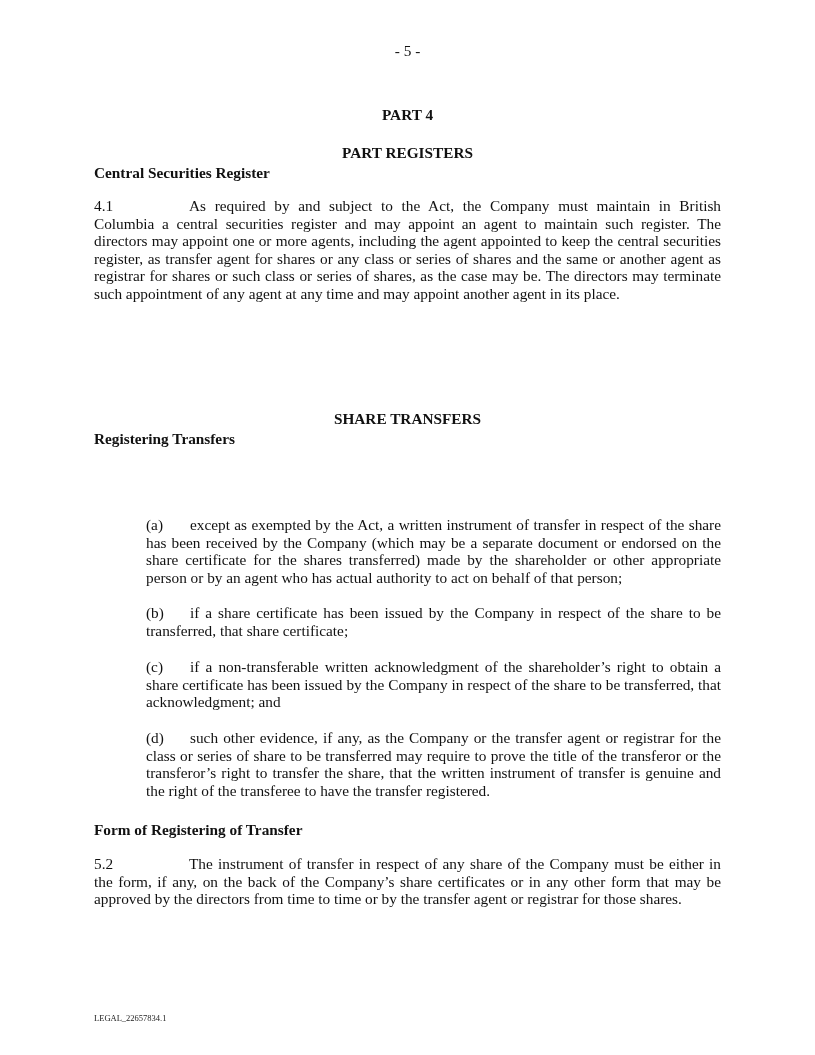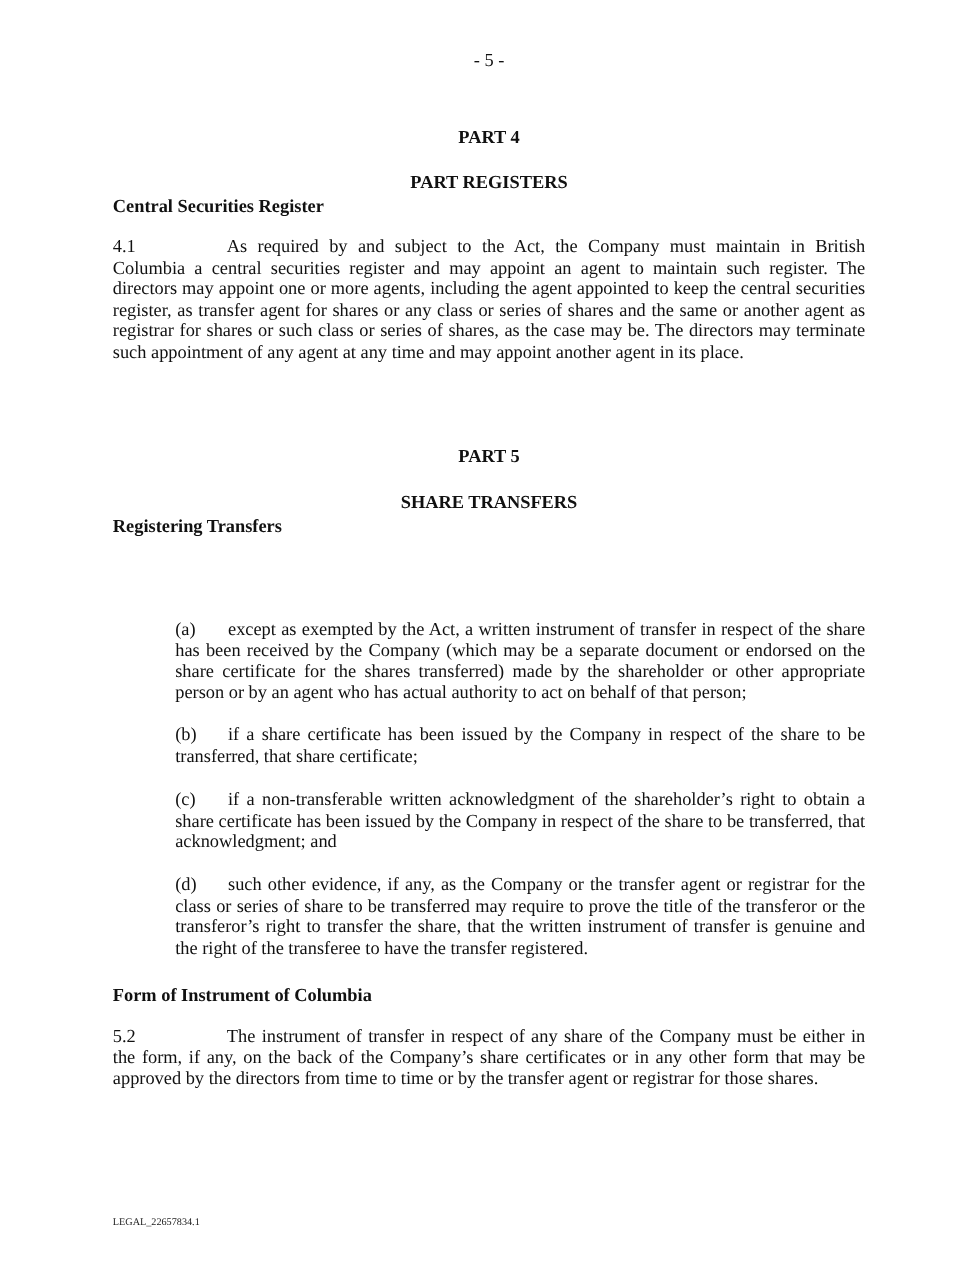--- a/index.html
+++ b/index.html
@@ -22,38 +22,37 @@
   <div class="center pnum">- 5 -</div>
 
   <div class="center part" style="top:92px">PART 4</div>
   <div class="center part" style="top:130px">PART REGISTERS</div>
   <div class="heading" style="top:164px">Central Securities Register</div>
 
   <div class="para" style="top:197px">
     <span class="num">4.1</span><span>As required by and subject to the Act, the Company must maintain in British Columbia a central securities register and may appoint an agent to maintain such register. The directors may appoint one or more agents, including the agent appointed to keep the central securities register, as transfer agent for shares or any class or series of shares and the same or another agent as registrar for shares or such class or series of shares, as the case may be. The directors may terminate such appointment of any agent at any time and may appoint another agent in its place.</span>
   </div>
 
-  <div class="center part" style="top:358px">PART 5</div>
   <div class="center part" style="top:396px">SHARE TRANSFERS</div>
   <div class="heading" style="top:430px">Registering Transfers</div>
 
 
   <div class="sub" style="top:516px">
     <span class="subnum">(a)</span><span>except as exempted by the Act, a written instrument of transfer in respect of the share has been received by the Company (which may be a separate document or endorsed on the share certificate for the shares transferred) made by the shareholder or other appropriate person or by an agent who has actual authority to act on behalf of that person;</span>
   </div>
   <div class="sub" style="top:658px">
     <span class="subnum">(c)</span><span>if a non-transferable written acknowledgment of the shareholder’s right to obtain a share certificate has been issued by the Company in respect of the share to be transferred, that acknowledgment; and</span>
   </div>
   <div class="sub" style="top:604px">
     <span class="subnum">(b)</span><span>if a share certificate has been issued by the Company in respect of the share to be transferred, that share certificate;</span>
   </div>
   <div class="sub" style="top:729px">
     <span class="subnum">(d)</span><span>such other evidence, if any, as the Company or the transfer agent or registrar for the class or series of share to be transferred may require to prove the title of the transferor or the transferor’s right to transfer the share, that the written instrument of transfer is genuine and the right of the transferee to have the transfer registered.</span>
   </div>
 
-  <div class="heading" style="top:821px">Form of Instrument of Columbia</div>
+  <div class="heading" style="top:821px">Form of Registering of Transfer</div>
 
   <div class="para" style="top:855px">
     <span class="num">5.2</span><span>The instrument of transfer in respect of any share of the Company must be either in the form, if any, on the back of the Company’s share certificates or in any other form that may be approved by the directors from time to time or by the transfer agent or registrar for those shares.</span>
   </div>
 
   <div class="footer">LEGAL_22657834.1</div>
 </div>
 
 </body></html>

